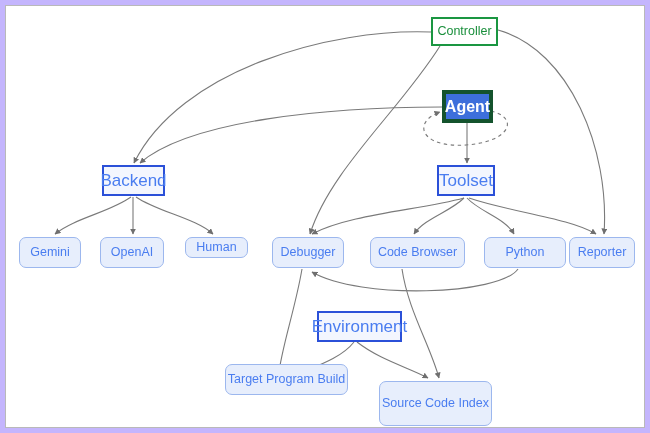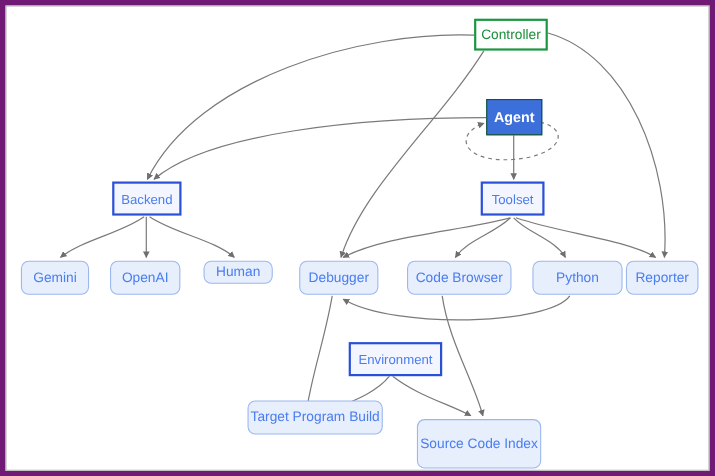--- a/index.html
+++ b/index.html
@@ -7,21 +7,21 @@
     padding: 0;
     background: #ffffff;
   }
   body {
     font-family: "Liberation Sans", sans-serif;
   }
   #canvas {
     position: relative;
     width: 650px;
     height: 433px;
-    background: #701a75;
+    background: #c4b5fd;
     box-sizing: border-box;
     overflow: hidden;
   }
   #frame {
     position: absolute;
     left: 5px;
     top: 5px;
     width: 640px;
     height: 423px;
     box-sizing: border-box;
@@ -42,38 +42,38 @@
     display: flex;
     align-items: center;
     justify-content: center;
     text-align: center;
     white-space: nowrap;
     line-height: 1;
   }
   
   .node.solid {
     background: #3d6fdb;
-    border: 1px solid #14532d;
+    border: 4px solid #14532d;
     color: #ffffff;
     font-weight: bold;
-    font-size: 13px;
+    font-size: 16px;
   }
   
   .node.green {
     background: #ffffff;
     border: 2px solid #1a9641;
     color: #1a8f3c;
     font-size: 12.5px;
   }
   
   .node.rect {
     background: #f3f6fe;
     border: 2px solid #2b50d8;
     color: #4a7df0;
-    font-size: 12px;
+    font-size: 17px;
   }
   
   .node.leaf {
     background: #e7eefc;
     border: 1.3px solid #9cb7ee;
     border-radius: 7px;
     color: #4a7df0;
     font-size: 12.5px;
   }
 </style>

